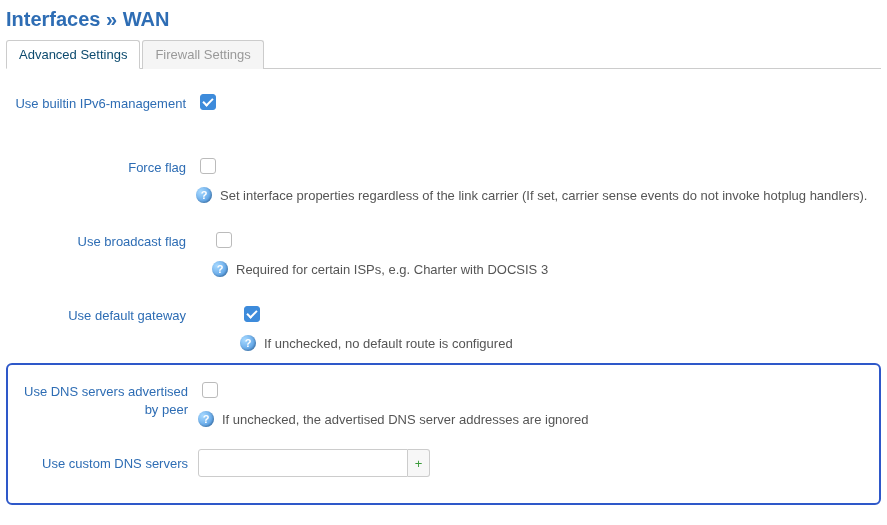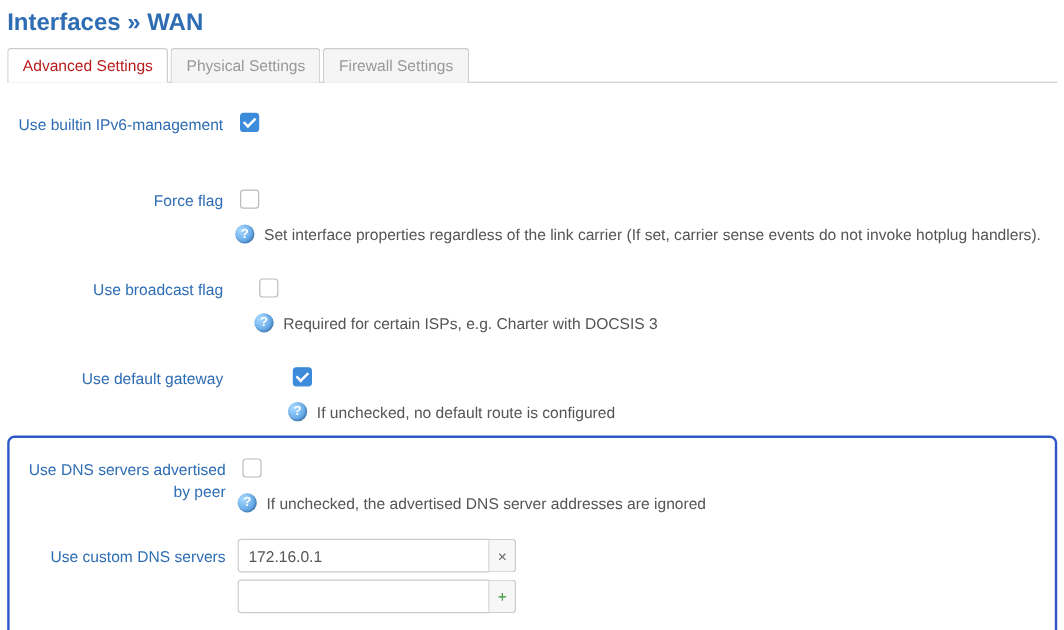--- a/index.html
+++ b/index.html
@@ -30,21 +30,21 @@
     border-bottom: none;
     border-radius: 3px 3px 0 0;
     background: #f5f5f5;
     color: #999;
     cursor: pointer;
     position: relative;
     top: 1px;
   }
   .tabs .tab.active {
     background: #fff;
-    color: #b91c1c;
+    color: #0c4a6e;
     border-bottom: 1px solid #fff;
   }
   .form-row {
     display: flex;
     align-items: flex-start;
     margin-bottom: 6px;
     padding: 4px 0;
   }
   .form-label {
     width: 190px;
@@ -141,21 +141,20 @@
   .btn-side.add { color: #3a9a3a; }
   .spacer-big { height: 28px; }
 </style>
 </head>
 <body>
 
 <div class="page-title">Interfaces » WAN</div>
 
 <div class="tabs">
   <div class="tab active">Advanced Settings</div>
-  <div class="tab">Physical Settings</div>
   <div class="tab">Firewall Settings</div>
 </div>
 
 <div class="form-row">
   <div class="form-label">Use builtin IPv6-management</div>
   <div class="form-field">
     <input type="checkbox" class="checkbox" checked="" style="">
   </div>
 </div>
 
@@ -204,26 +203,20 @@
         <span class="hint-icon">?</span>
         <span>If unchecked, the advertised DNS server addresses are ignored</span>
       </div>
     </div>
   </div>
 
   <div class="form-row" style="margin-top:14px;">
     <div class="form-label" style="padding-top:6px;">Use custom DNS servers</div>
     <div class="form-field">
       <div class="input-row">
-        <input type="text" class="txt" value="172.16.0.1" style="">
-        <div class="btn-side remove">
-          <span>×</span>
-        </div>
-      </div>
-      <div class="input-row">
         <input type="text" class="txt" placeholder="" style="">
         <div class="btn-side add">
           <span>+</span>
         </div>
       </div>
     </div>
   </div>
 
 </div>
 

